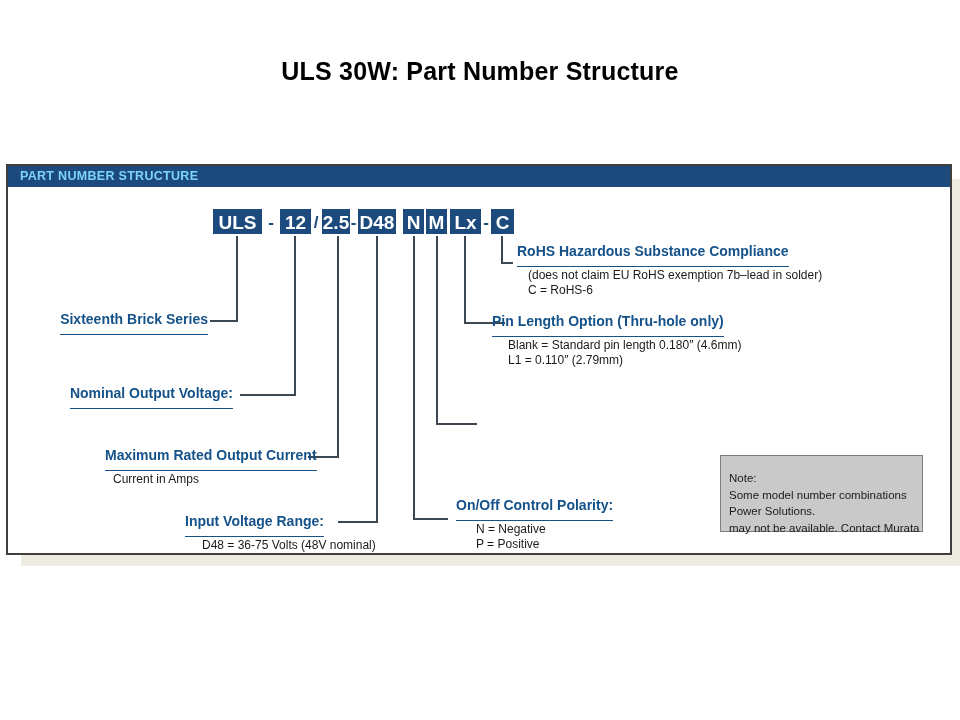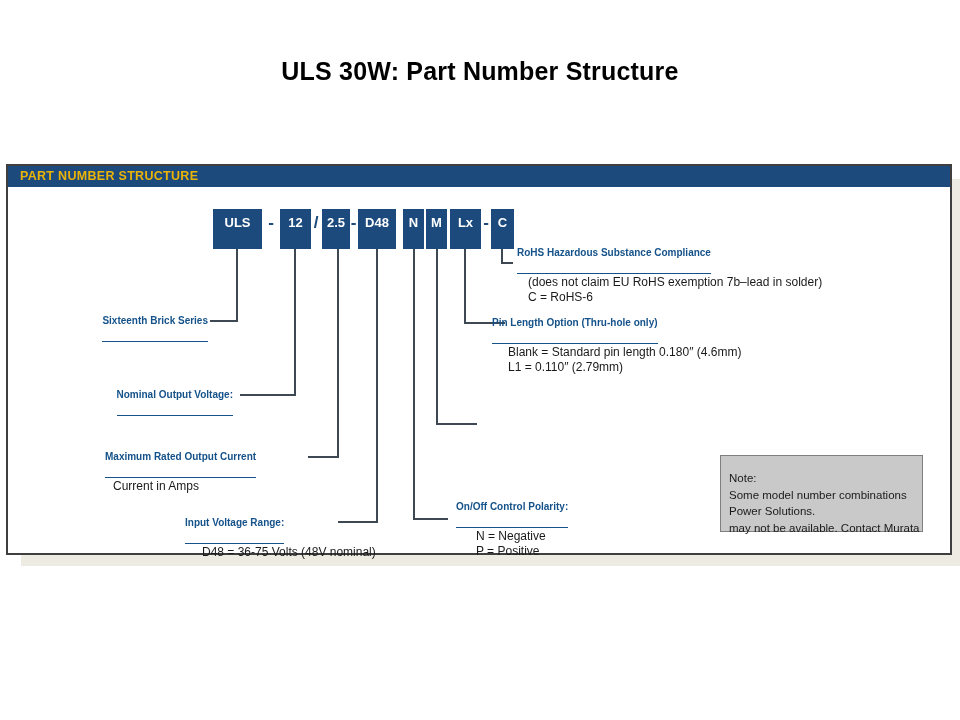--- a/index.html
+++ b/index.html
@@ -32,46 +32,46 @@
     box-sizing: border-box;
     background: #ffffff;
     border: 2px solid #3f3f3f;
     box-shadow: 13px 13px 0 -2px #edebe2;
   }
   .panel-header {
     position: absolute;
     top: 0; left: 0; right: 0;
     height: 21px;
     background: #1c4a7c;
-    color: #eab308;
+    color: #7dd3fc;
     font-size: 12.5px;
     font-weight: bold;
     line-height: 21px;
     padding-left: 12px;
     letter-spacing: 0.3px;
   }
   .connector-svg {
     position: absolute;
     left: 0; top: 0;
     width: 942px;
     height: 387px;
   }
   .connector-svg path {
     fill: none;
     stroke: #3e4852;
     stroke-width: 2;
   }
   .pbox {
     position: absolute;
     top: 43px;
-    height: 40px;
+    height: 25px;
     background: #1c4a7c;
     color: #ffffff;
     font-weight: bold;
-    font-size: 13px;
+    font-size: 19px;
     line-height: 27px;
     text-align: center;
   }
   .psep {
     position: absolute;
     top: 43px;
     height: 27px;
     color: #1c4a7c;
     font-weight: bold;
     font-size: 17px;
@@ -82,24 +82,24 @@
     position: absolute;
     font-size: 12px;
     color: #1a1a1a;
     white-space: nowrap;
   }
   .ralign { text-align: right; }
   .gtitle {
     display: inline-block;
     color: #15528a;
     font-weight: bold;
-    font-size: 10px;
+    font-size: 14px;
     line-height: 13px;
     border-bottom: 1.5px solid #15528a;
-    padding-bottom: 14px;
+    padding-bottom: 8px;
     margin-bottom: 1px;
   }
   .gbody div { line-height: 15px; }
   .note-box {
     position: absolute;
     left: 712px;
     top: 289px;
     width: 203px;
     height: 77px;
     box-sizing: border-box;

